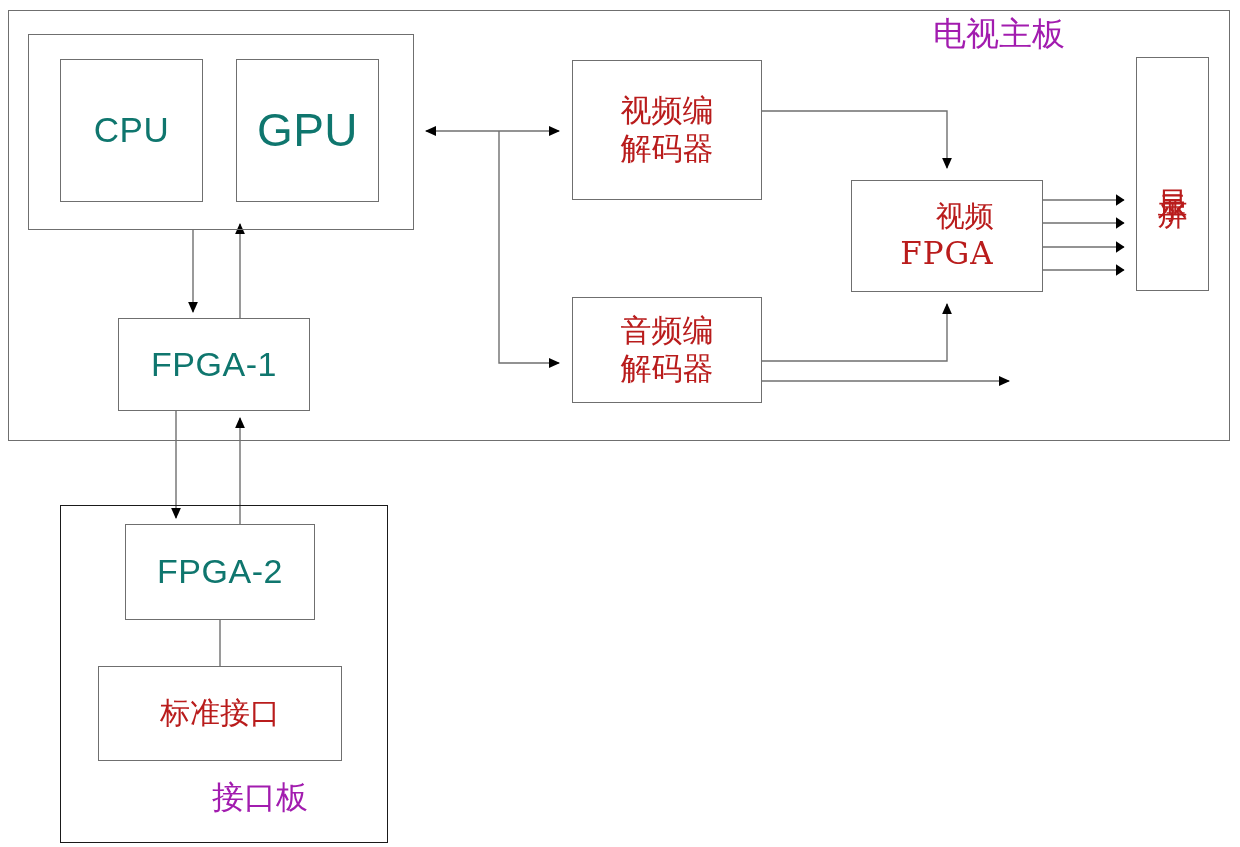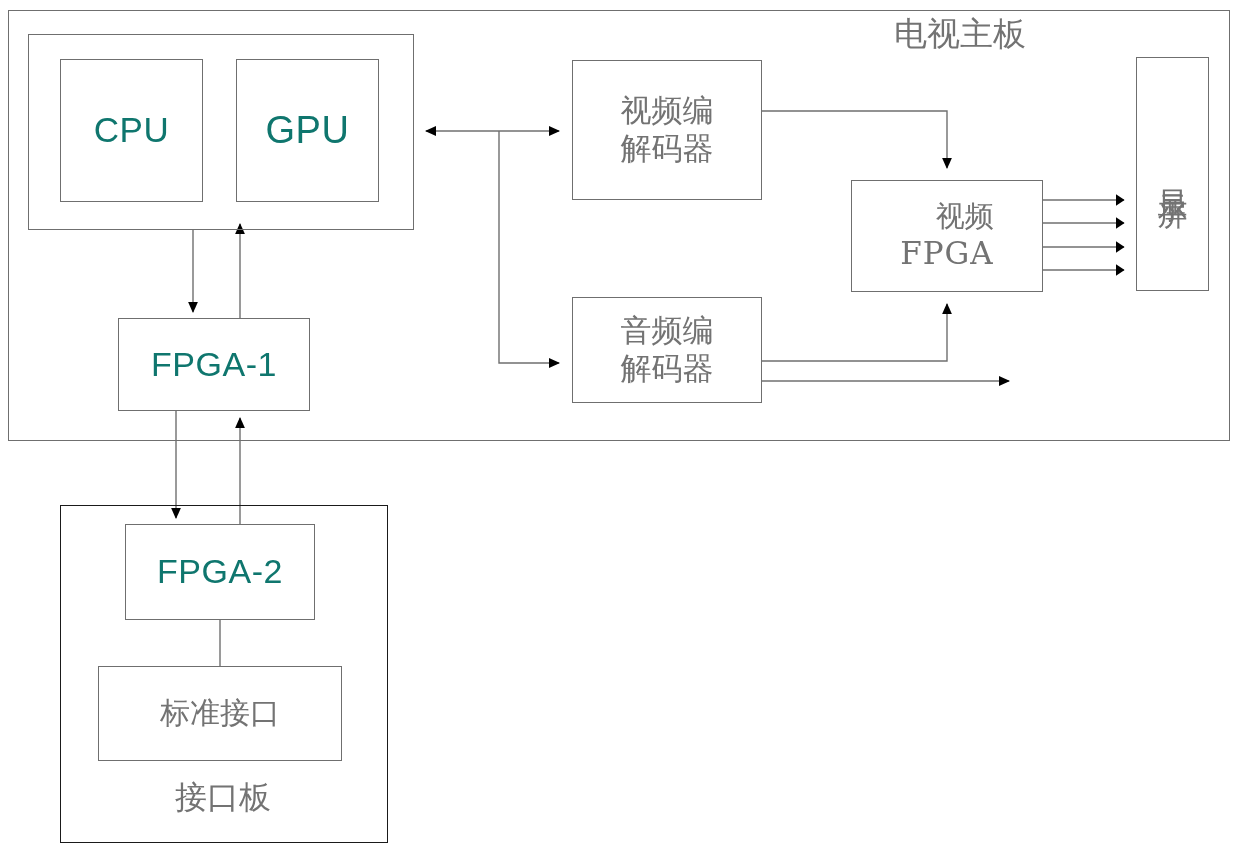--- a/index.html
+++ b/index.html
@@ -40,29 +40,29 @@
     border-color: #1a1a1a;
   }
   .lbl-latin {
     font-family: "Liberation Sans", sans-serif;
     color: #0f766e;
     letter-spacing: 0.5px;
     line-height: 1.05;
   }
   .lbl-cjk {
     font-family: "DejaVu Serif", serif;
-    color: #737373;
+    color: #b91c1c;
     line-height: 1.22;
     font-weight: 400;
   }
   .free-label {
     position: absolute;
-    color: #737373;
+    color: #a21caf;
     white-space: pre;
-    text-align: center;
+    text-align: right;
   }
   .vert-label {
     writing-mode: vertical-rl;
     text-orientation: upright;
     letter-spacing: 6px;
     line-height: 1;
   }
   .stack-line { display: block; }
 </style>
 </head>
@@ -114,21 +114,21 @@
 
   <div class="free-label lbl-cjk" style="left:855px; top:14px; width:210px; font-size:33px;">电视主板</div>
 
   <div class="box" style="left:28px; top:34px; width:386px; height:196px;"></div>
 
   <div class="box" style="left:60px; top:59px; width:143px; height:143px;">
     <span class="lbl-latin" style="font-size:35px;">CPU</span>
   </div>
 
   <div class="box" style="left:236px; top:59px; width:143px; height:143px;">
-    <span class="lbl-latin" style="font-size:38px;">GPU</span>
+    <span class="lbl-latin" style="font-size:46px;">GPU</span>
   </div>
 
   <div class="box" style="left:118px; top:318px; width:192px; height:93px;">
     <span class="lbl-latin" style="font-size:34px;text-align:center;">FPGA-1</span>
   </div>
 
   <div class="box" style="left:572px; top:60px; width:190px; height:140px;">
     <span class="lbl-cjk" style="font-size:31px;">
       <span class="stack-line">视频编</span>
       <span class="stack-line">解码器</span>

